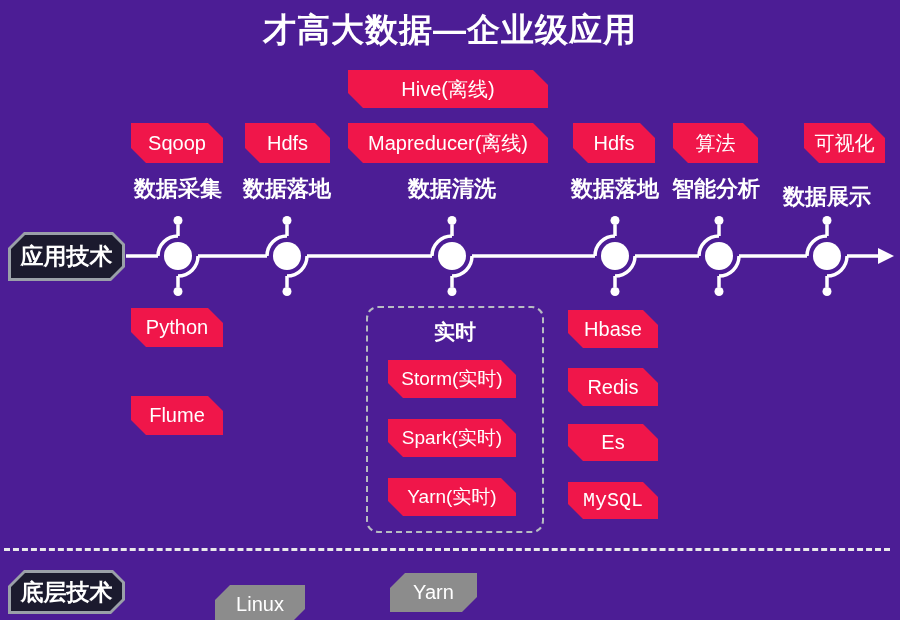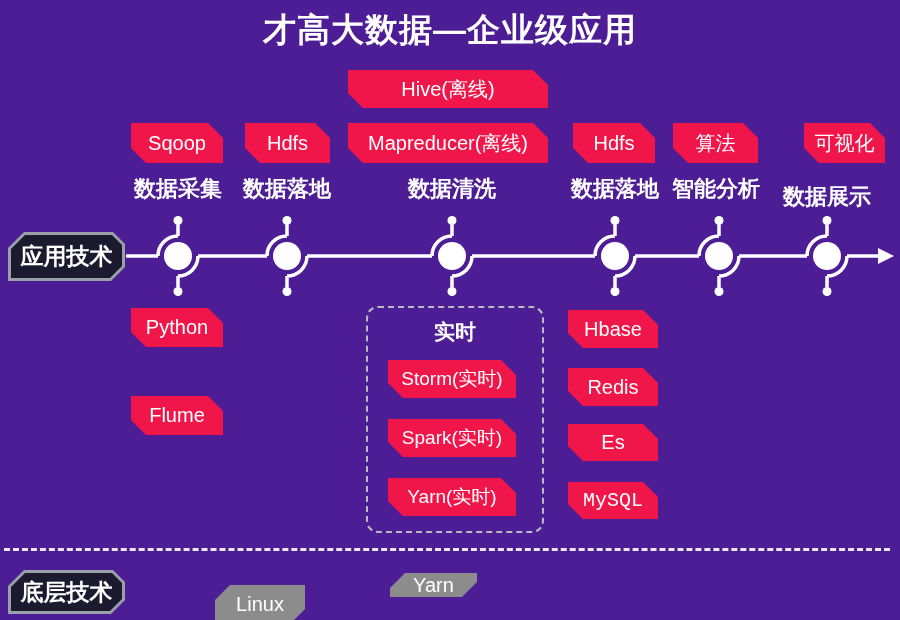--- a/index.html
+++ b/index.html
@@ -133,15 +133,15 @@
   <div class="badge" style="left:568px;top:368px;width:90px;height:38px;">Redis</div>
   <div class="badge" style="left:568px;top:424px;width:90px;height:37px;">Es</div>
   <div class="badge" style="left:568px;top:482px;width:90px;height:37px;font-family:Liberation Mono, monospace;">MySQL</div>
 
   <div class="separator"></div>
 
   <div class="tagbox" style="top:570px;width:117px;height:44px;">
     <div class="inner">底层技术</div>
   </div>
   <div class="badge gray" style="left:215px;top:573px;width:90px;height:39px;margin-top:12px;">Linux</div>
-  <div class="badge gray" style="left:390px;top:573px;width:87px;height:24px;">Yarn</div>
+  <div class="badge gray" style="left:390px;top:573px;width:87px;height:39px;">Yarn</div>
 
 </div>
 
 </body></html>

